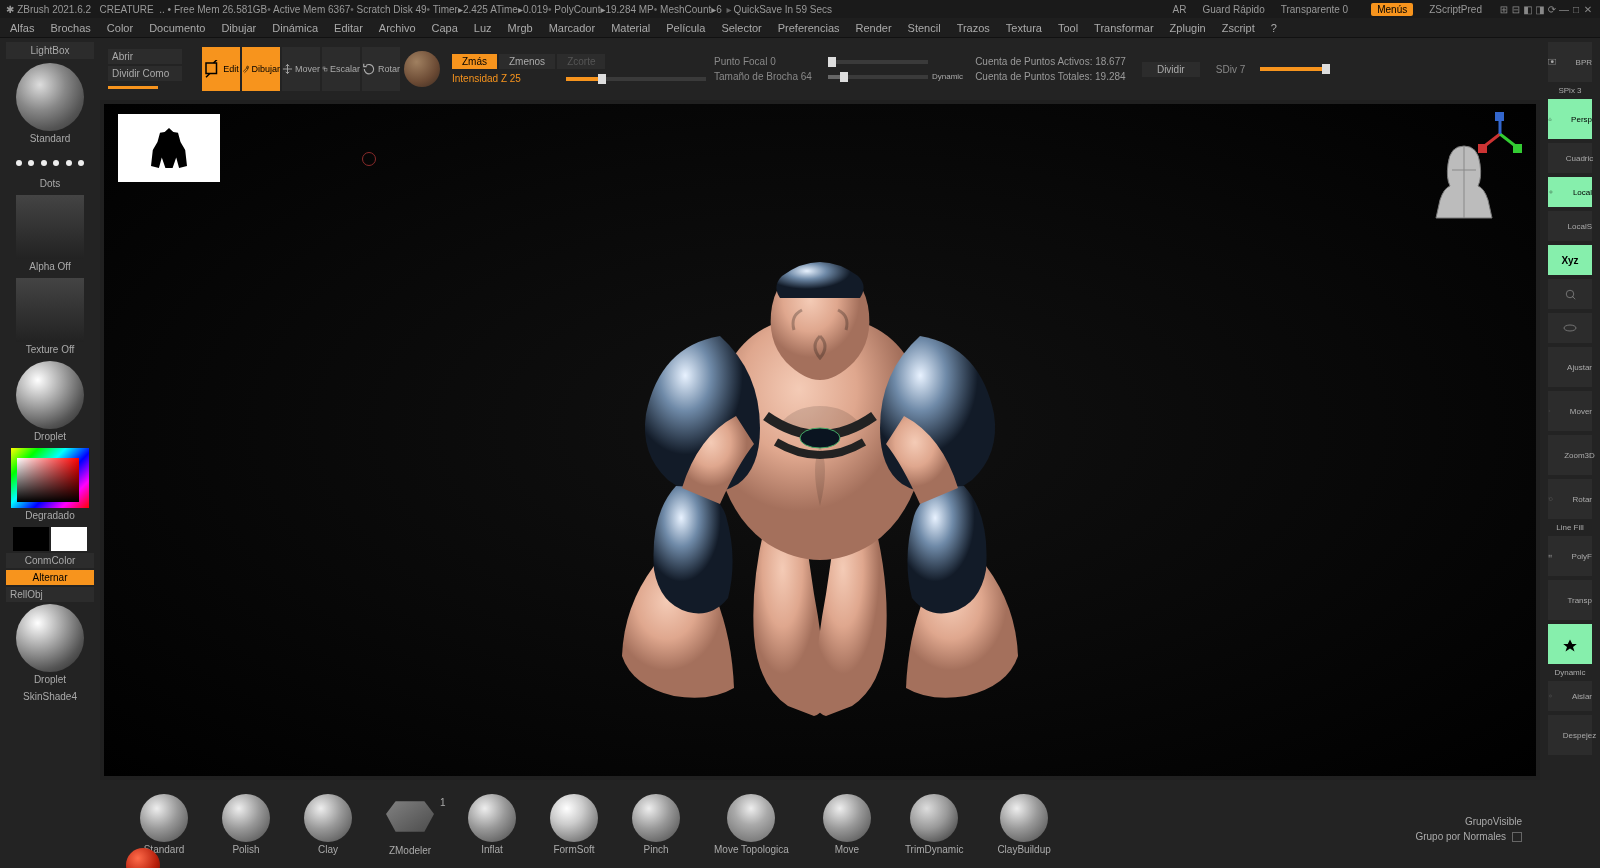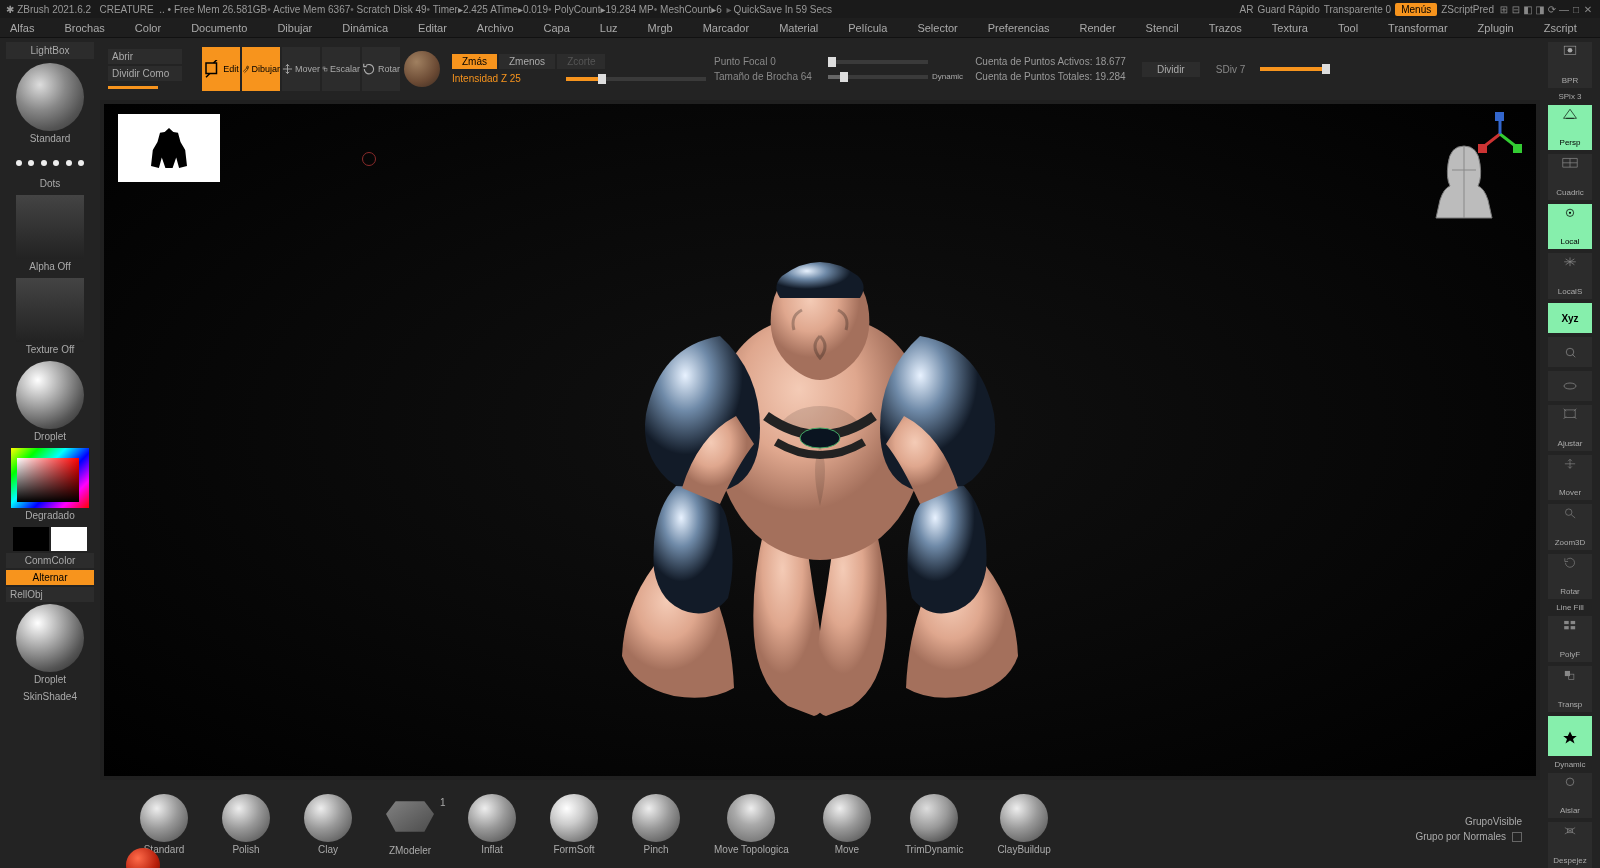--- a/index.html
+++ b/index.html
@@ -2,27 +2,27 @@
 <html><head>
 <meta charset="utf-8">
 <style>
 * { margin:0; padding:0; box-sizing:border-box; font-family:Arial,Helvetica,sans-serif; user-select:none; }
 body { background:#202020; color:#aaa; font-size:11px; width:1600px; height:868px; overflow:hidden; }
 
 
 #infobar { height:18px; background:#1a1a1a; display:flex; align-items:center; padding:0 6px; color:#999; font-size:10px; }
 #infobar .dot-sep::before { content:" • "; color:#666; }
 #infobar .arr::before { content:"▸"; color:#666; margin:0 2px; }
-#infobar .right { margin-left:auto; display:flex; gap:4px; align-items:center; }
+#infobar .right { margin-left:auto; display:flex; gap:16px; align-items:center; }
 #infobar .pill { padding:1px 6px; border-radius:2px; }
-#infobar .orange { background:#f7941d; color:#000; }
+#infobar .orange { background:#f7941d; color:#000;margin-left:7px; }
 #infobar .miniicons span { display:inline-block; width:12px; text-align:center; color:#888; }
 
 
-#mainmenu { height:20px; background:#1e1e1e; display:flex; align-items:center; padding:0 10px; gap:30px; font-size:11px; color:#aaa; border-bottom:1px solid #111; }
+#mainmenu { height:20px; background:#1e1e1e; display:flex; align-items:center; padding:0 10px; gap:16px; font-size:11px; color:#aaa; border-bottom:1px solid #111; }
 #mainmenu span { cursor:pointer; }
 
 
 #body { display:flex; height:calc(100% - 38px); }
 #leftcol { width:100px; background:#232323; padding:4px; display:flex; flex-direction:column; align-items:center; gap:2px; }
 #center { flex:1; display:flex; flex-direction:column; }
 #rightgizmo { width:60px; background:#232323; display:flex; flex-direction:column; align-items:center; padding-top:4px; gap:4px; }
 
 
 .lbtn { width:88px; text-align:center; padding:3px 0; background:#2c2c2c; margin-bottom:2px; font-size:10px; cursor:pointer; }
@@ -72,21 +72,21 @@
 .brushcell { display:flex; flex-direction:column; align-items:center; gap:2px; font-size:10px; color:#aaa; cursor:pointer; }
 .brushball { width:48px; height:48px; border-radius:50%; }
 .bb-grey { background:radial-gradient(circle at 35% 30%,#eee,#999 45%,#444 100%); }
 .bb-box { width:48px; height:48px; background:linear-gradient(145deg,#888,#444); clip-path:polygon(20% 18%,80% 18%,100% 45%,80% 82%,20% 82%,0 45%); }
 #brushbar .redball { position:absolute; left:26px; bottom:-14px; width:34px; height:34px; border-radius:50%; background:radial-gradient(circle at 35% 30%,#ff6b4a,#b51d0a 60%,#5a0d02); }
 #brushgroup { position:absolute; right:18px; bottom:26px; text-align:right; font-size:10px; display:flex; flex-direction:column; gap:4px; }
 #brushgroup .row { display:flex; gap:6px; justify-content:flex-end; align-items:flex-end; }
 #brushgroup .chk { width:10px; height:10px; border:1px solid #666; display:inline-block; }
 
 
-.gbtn { width:44px; min-height:30px; background:#2c2c2c; display:flex; flex-direction:column; align-items:center; justify-content:center; font-size:8px; cursor:pointer; padding:3px 0; gap:19px; }
+.gbtn { width:44px; min-height:30px; background:#2c2c2c; display:flex; flex-direction:row; align-items:center; justify-content:center; font-size:8px; cursor:pointer; padding:3px 0; gap:19px; }
 .gbtn.on { background:#86efac; color:#000;text-align:center; }
 .gbtn.tall { min-height:40px; }
 .gbtn svg{width:18px;height:16px;}
 .glabel { font-size:8px; }
 </style>
 </head>
 <body>
 
 <div id="infobar">
   <span>✱</span>&nbsp;

